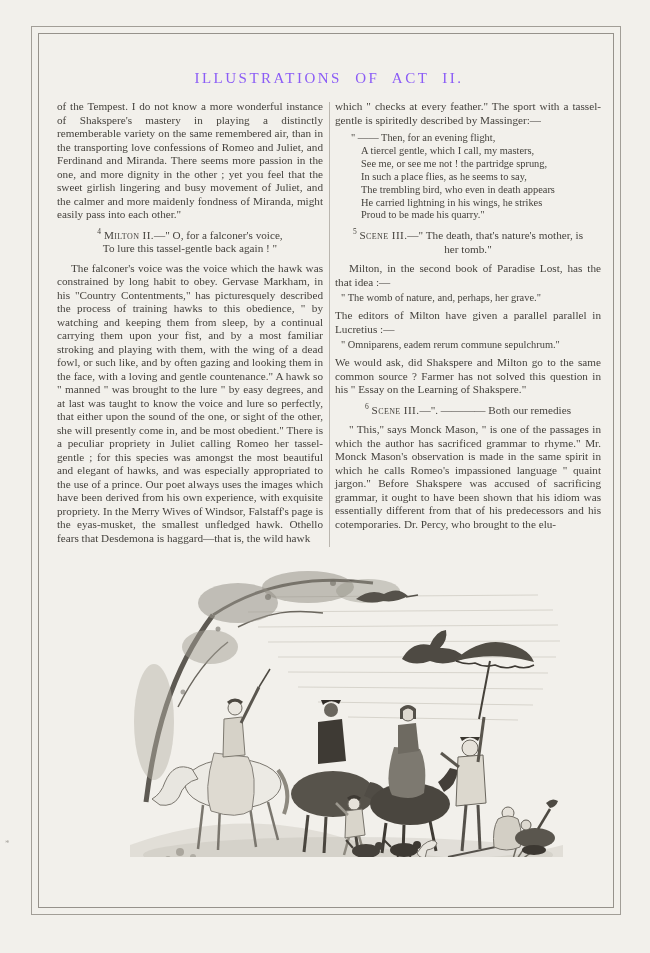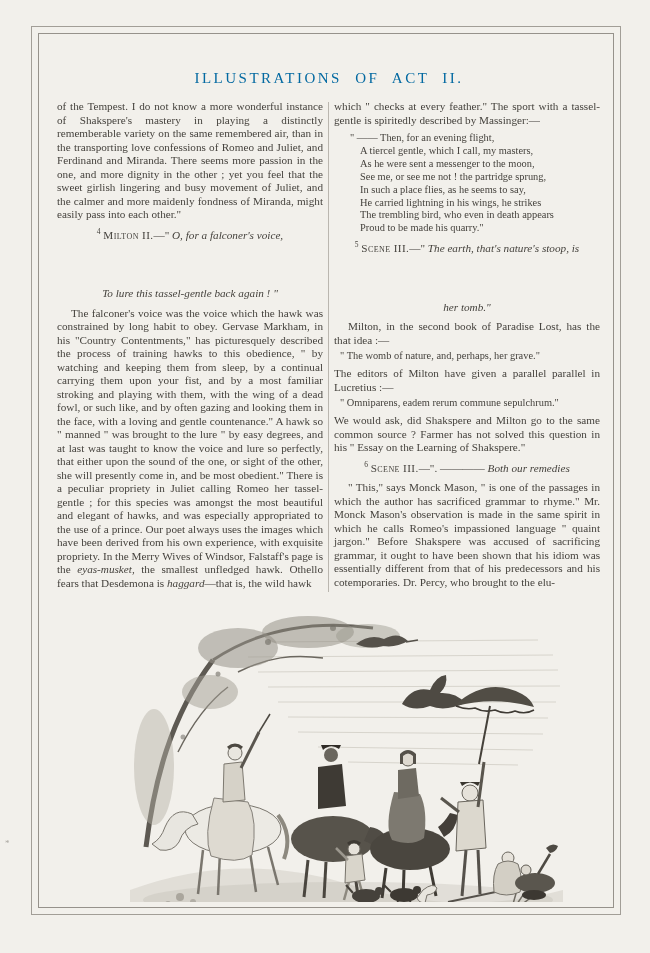--- a/index.html
+++ b/index.html
@@ -18,32 +18,32 @@
     border:1px solid #96928b;
   }
   .margin-mark{
     position:absolute;left:5px;top:838px;color:#8d8982;font-size:9px;opacity:.7;
   }
   .content{
     position:absolute;left:57px;top:70px;width:544px;
   }
   .page-title{
     text-align:center;font-size:15px;letter-spacing:2.5px;word-spacing:7px;
-    color:#0369a1;margin:0 0 13px 0;font-weight:normal;
-  }
-  .cols{display:flex;align-items:stretch;}
+    color:#8b5cf6;margin:0 0 13px 0;font-weight:normal;
+  }
+  .cols{display:flex;align-items:stretch;justify-content:space-between;}
   .col{width:266px;font-size:11.2px;line-height:13.5px;text-align:justify;}
   .col-divider{width:1px;background:#bab6af;margin:2px 5px 0 5px;}
   p{margin:0 0 2px 0;}
   p.ind{text-indent:14px;}
-  .it{font-style:italic;}
+  .it{}
   .sc{font-variant:small-caps;letter-spacing:.4px;}
   sup{font-size:7.5px;line-height:0;vertical-align:super;}
   .scene-head{margin:7px 0 6px 0;text-align:center;font-size:11.2px;line-height:13.5px;}
-  .sh2{text-align:center;margin-top:45px;}
+  .sh2{text-align:center;}
   .verse{margin:5px 0 6px 16px;font-size:10.4px;line-height:12.9px;text-align:left;}
   .verse-line{padding-left:10px;}
   .verse-line.first{padding-left:0;}
   .smallquote{font-size:10.4px;line-height:12.9px;margin:3px 0 4px 0;padding-left:6px;text-align:left;text-indent:0;}
   .illus{width:450px;margin:10px auto 0 auto;transform:translateX(14px);}
 </style>
 </head>
 <body>
 
 <div class="outer-frame">
@@ -69,30 +69,29 @@
     </div>
 
     <div class="col-divider"></div>
 
     <div class="col">
       <p>which " checks at every feather."  The sport with a tassel-gentle is spiritedly described by Massinger:—</p>
 
       <div class="verse">
         <div class="verse-line first">" —— Then, for an evening flight,</div>
         <div class="verse-line">A tiercel gentle, which I call, my masters,</div>
-        <div class="verse-line">As he were sent a messenger to the moon,</div>
         <div class="verse-line">See me, or see me not ! the partridge sprung,</div>
         <div class="verse-line">In such a place flies, as he seems to say,</div>
+        <div class="verse-line">The trembling bird, who even in death appears</div>
         <div class="verse-line">He carried lightning in his wings, he strikes</div>
-        <div class="verse-line">The trembling bird, who even in death appears</div>
         <div class="verse-line">Proud to be made his quarry."</div>
       </div>
 
       <div class="scene-head">
-        <div class="sh1"><sup>5</sup> <span class="sc">Scene III.</span><span>—" </span><span class="it">The earth, that's nature's stoop, is</span></div>
+        <div class="sh1"><sup>5</sup> <span class="sc">Scene III.</span><span>—" </span><span class="it">The death, that's nature's mother, is</span></div>
         <div class="sh2 it">her tomb."</div>
       </div>
 
       <p class="ind">Milton, in the second book of Paradise Lost, has the that idea :—</p>
       <p class="smallquote">" The womb of nature, and, perhaps, her grave."</p>
       <p>The editors of Milton have given a parallel parallel in Lucretius :—</p>
       <p class="smallquote">" Omniparens, eadem rerum commune sepulchrum."</p>
       <p>We would ask, did Shakspere and Milton go to the same common source ?  Farmer has not solved this question in his " Essay on the Learning of Shakspere."</p>
 
       <div class="scene-head">

